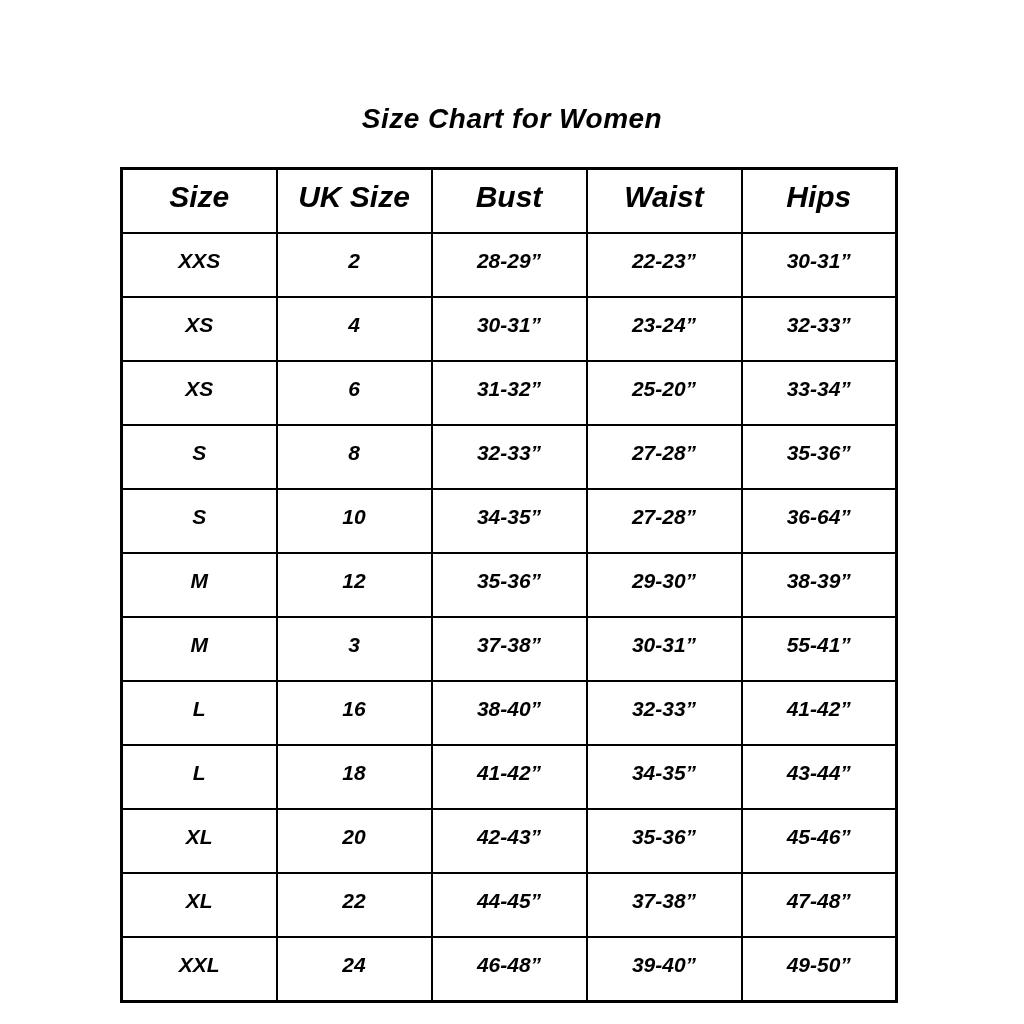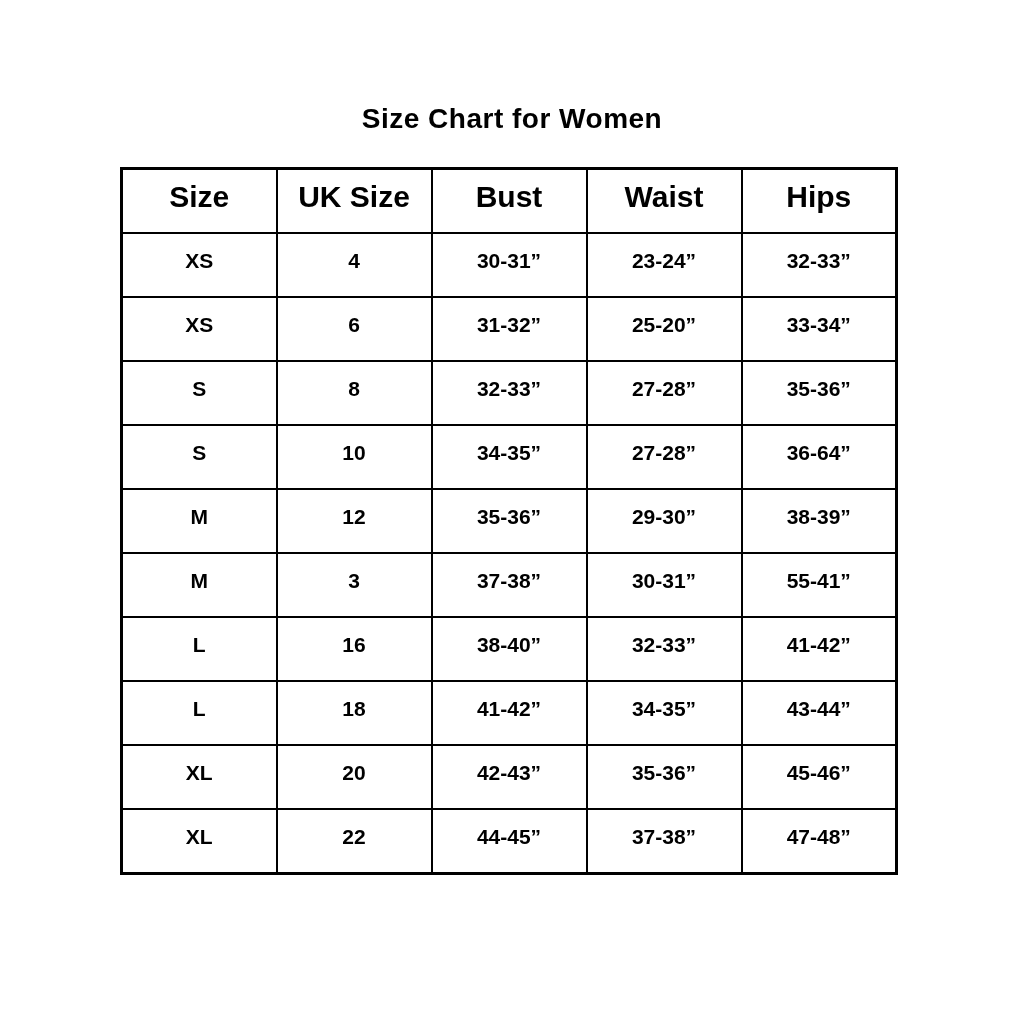--- a/index.html
+++ b/index.html
@@ -7,20 +7,21 @@
     padding: 0;
     background: #ffffff;
     font-family: "Liberation Sans", sans-serif;
   }
   .page {
     position: relative;
     width: 1024px;
     height: 1023px;
     background: #ffffff;
     overflow: hidden;
+    font-style: italic;
   }
   .page-title {
     position: absolute;
     top: 103px;
     left: 0;
     width: 100%;
     text-align: center;
     font-size: 28px;
     font-weight: bold;
     color: #000000;
@@ -61,20 +62,27 @@
     <thead>
       <tr>
           <th>Size</th>
           <th>UK Size</th>
           <th>Bust</th>
           <th>Waist</th>
           <th>Hips</th>
         </tr>
     </thead>
     <tbody>
+        <tr>
+          <td>XXS</td>
+          <td>2</td>
+          <td>28-29”</td>
+          <td>22-23”</td>
+          <td>30-31”</td>
+        </tr>
         <tr>
           <td>XS</td>
           <td>4</td>
           <td>30-31”</td>
           <td>23-24”</td>
           <td>32-33”</td>
         </tr>
         <tr>
           <td>XS</td>
           <td>6</td>
@@ -131,15 +139,22 @@
           <td>35-36”</td>
           <td>45-46”</td>
         </tr>
         <tr>
           <td>XL</td>
           <td>22</td>
           <td>44-45”</td>
           <td>37-38”</td>
           <td>47-48”</td>
         </tr>
+        <tr>
+          <td>XXL</td>
+          <td>24</td>
+          <td>46-48”</td>
+          <td>39-40”</td>
+          <td>49-50”</td>
+        </tr>
       </tbody>
   </table>
 </div>
 
 </body></html>

